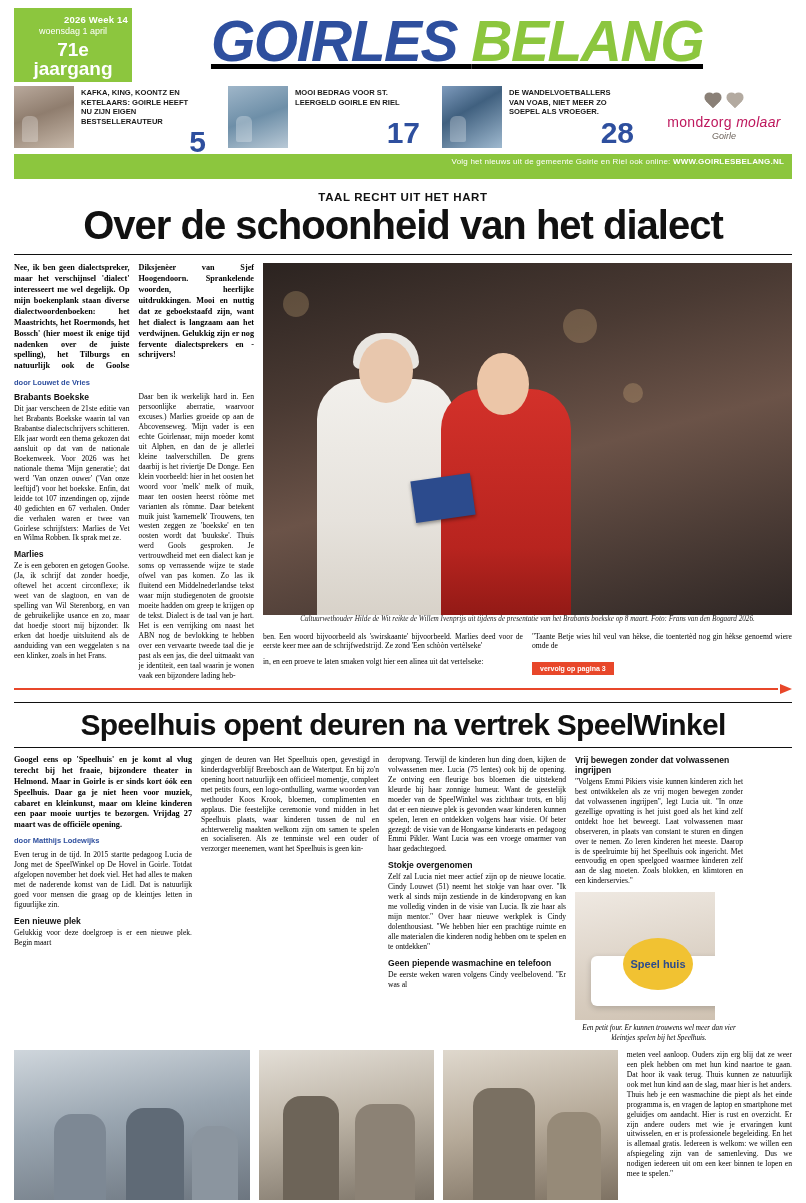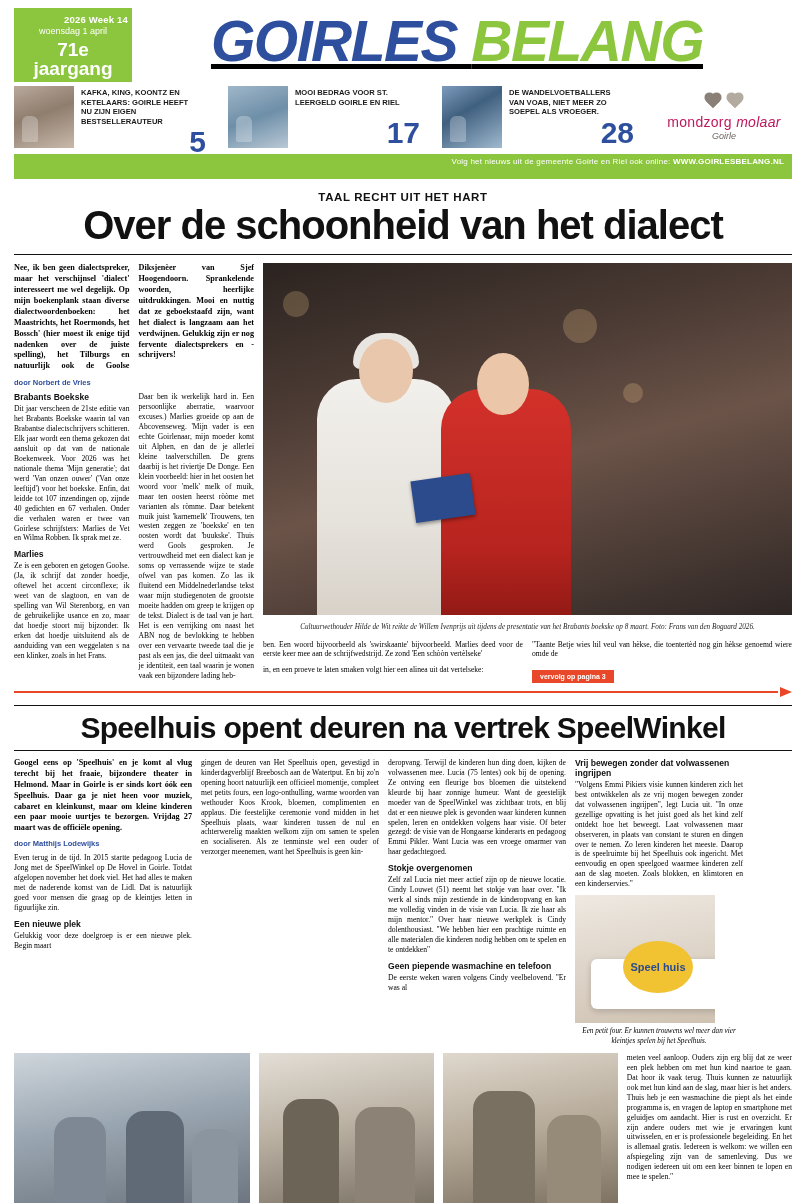--- a/index.html
+++ b/index.html
@@ -143,21 +143,21 @@
   .ph-a-head { position:absolute; left:96px; bottom:212px; width:54px; height:64px; border-radius:50%; background:#e8c7ad; }
   .ph-a-hair { position:absolute; left:90px; bottom:246px; width:66px; height:36px; border-radius:33px 33px 8px 8px; background:#e9e6e1; }
   .ph-b { left: 178px; width: 130px; height: 226px; background: linear-gradient(180deg,#d3312a 0%,#b8241f 70%,#931a16 100%); }
   .ph-b-head { position:absolute; left:214px; bottom:200px; width:52px; height:62px; border-radius:50%; background:#ecc6a8; }
   .ph-b-hair { position:absolute; left:203px; bottom:176px; width:76px; height:96px; border-radius:38px 38px 26px 26px; background:#c99a53; z-index:-1; }
   .ph-book { position:absolute; left:150px; bottom:96px; width:60px; height:42px; background:#2c4b8d; transform: rotate(-8deg); box-shadow: 0 2px 4px rgba(0,0,0,.4); }
   .ph-bokeh { position:absolute; border-radius:50%; background: rgba(255,214,150,.22); }
   .caption {
     font-family: "Liberation Serif", serif;
     font-size: 7.2px; font-style: italic; line-height: 1.3;
-    text-align: center; margin-top: 8px; color: #222;
+    text-align: center; margin-top: 0; color: #222;
   }
   .a1-rightcols { column-count: 2; column-gap: 9px; margin-top: 7px; }
   .pill {
     display: inline-block; background:#e8472a; color:#fff;
     font-family:"Liberation Sans", sans-serif; font-size:7px; font-weight:bold;
     padding: 3px 8px; margin-top: 2px;
   }
   .arrow-rule { position: relative; height: 10px; margin: 4px 14px 0 14px; }
   .arrow-rule .ln { position:absolute; left:0; right:14px; top:4px; height:2px; background:#e8472a; }
   .arrow-rule .tip { position:absolute; right:0; top:0; width:0; height:0;
@@ -269,21 +269,21 @@
     <b>WWW.GOIRLESBELANG.NL</b>
   </div>
 
   <div class="kicker">TAAL RECHT UIT HET HART</div>
   <div class="headline">Over de schoonheid van het dialect</div>
   <div class="rule"></div>
 
   <div class="a1">
     <div class="a1-left">
       <div class="lead">Nee, ik ben geen dialectspreker, maar het verschijnsel 'dialect' interesseert me wel degelijk. Op mijn boekenplank staan diverse dialectwoordenboeken: het Maastrichts, het Roermonds, het Bossch' (hier moest ik enige tijd nadenken over de juiste spelling), het Tilburgs en natuurlijk ook de Goolse Diksjenèer van Sjef Hoogendoorn. Sprankelende woorden, heerlijke uitdrukkingen. Mooi en nuttig dat ze geboekstaafd zijn, want het dialect is langzaam aan het verdwijnen. Gelukkig zijn er nog fervente dialectsprekers en -schrijvers!</div>
-      <div class="byline">door Norbert de Vries</div>
+      <div class="byline">door Louwet de Vries</div>
       <div class="cols2">
         <div class="sub">Brabants Boekske</div>
         <p class="body">Dit jaar verscheen de 21ste editie van het Brabants Boekske waarin tal van Brabantse dialectschrijvers schitteren. Elk jaar wordt een thema gekozen dat aansluit op dat van de nationale Boekenweek. Voor 2026 was het nationale thema 'Mijn generatie'; dat werd 'Van onzen ouwer' ('Van onze leeftijd') voor het boekske. Enfin, dat leidde tot 107 inzendingen op, zijnde 40 gedichten en 67 verhalen. Onder die verhalen waren er twee van Goirlese schrijfsters: Marlies de Vet en Wilma Robben. Ik sprak met ze.</p>
         <div class="sub">Marlies</div>
         <p class="body">Ze is een geboren en getogen Goolse. (Ja, ik schrijf dat zonder hoedje, oftewel het accent circonflexe; ik weet van de slagtoon, en van de spelling van Wil Sterenborg, en van de gebruikelijke usance en zo, maar dat hoedje stoort mij bijzonder. Ik erken dat hoedje uitsluitend als de aanduiding van een weggelaten s na een klinker, zoals in het Frans.</p>
         <p class="body">Daar ben ik werkelijk hard in. Een persoonlijke aberratie, waarvoor excuses.) Marlies groeide op aan de Abcovenseweg. 'Mijn vader is een echte Goirlenaar, mijn moeder komt uit Alphen, en dan de je allerlei kleine taalverschillen. De grens daarbij is het riviertje De Donge. Een klein voorbeeld: hier in het oosten het woord voor 'melk' melk of muik, maar ten oosten heerst ròòme met varianten als ròmme. Daar betekent muik juist 'karnemelk' Trouwens, ten westen zeggen ze 'boekske' en ten oosten wordt dat 'buukske'. Thuis werd Gools gesproken. Je vertrouwdheid met een dialect kan je soms op verrassende wijze te stade ofwel van pas komen. Zo las ik fluitend een Middelnederlandse tekst waar mijn studiegenoten de grootste moeite hadden om greep te krijgen op de tekst. Dialect is de taal van je hart. Het is een verrijking om naast het ABN nog de bevlokking te hebben over een vervaarte tweede taal die je past als een jas, die deel uitmaakt van je identiteit, een taal waarin je wonen vaak een bijzondere lading heb-</p>
       </div>
     </div>
 
     <div class="a1-right">

